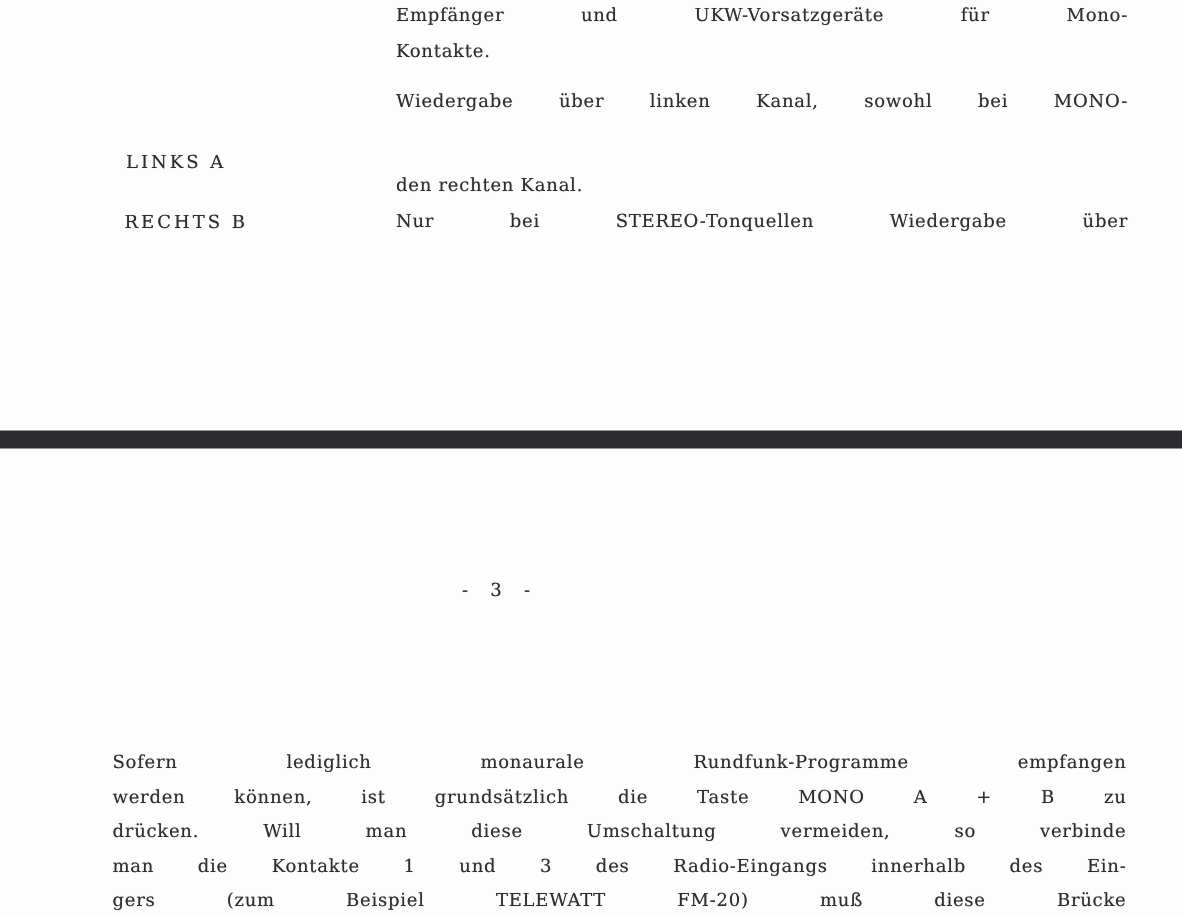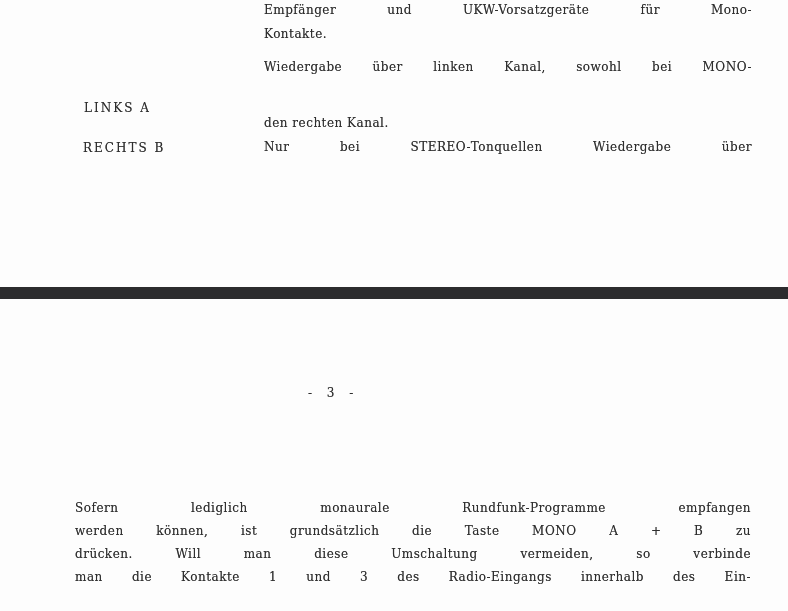--- a/index.html
+++ b/index.html
@@ -106,16 +106,17 @@
   <div class="separator"></div>
 
   <section>
     <div class="page-number">- 3 -</div>
 
     <div class="paragraph">
       <div class="line just">Sofern lediglich monaurale Rundfunk-Programme empfangen</div>
       <div class="line just">werden können, ist grundsätzlich die Taste MONO A + B zu</div>
       <div class="line just">drücken. Will man diese Umschaltung vermeiden, so verbinde</div>
       <div class="line just">man die Kontakte 1 und 3 des Radio-Eingangs innerhalb des Ein-</div>
+      <div class="line just">gers (zum Beispiel TELEWATT FM-20) muß diese Brücke</div>
     </div>
   </section>
 
 </div>
 
 </body></html>

